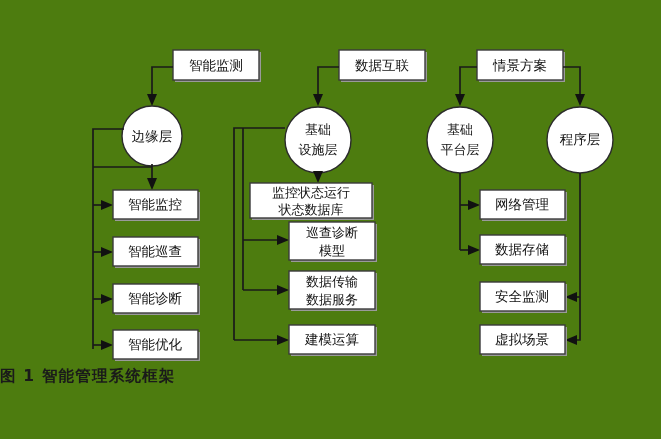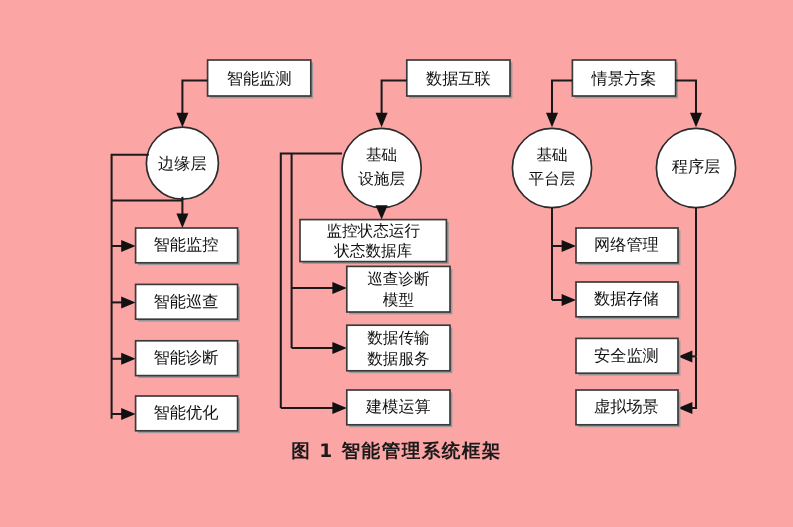--- a/index.html
+++ b/index.html
@@ -10,21 +10,21 @@
   body {
     width: 661px;
     height: 439px;
     overflow: hidden;
     font-family: "DejaVu Sans", "Liberation Sans", sans-serif;
   }
   #figure-root {
     position: relative;
     width: 661px;
     height: 439px;
-    background: #fca5a5;
+    background: #4d7c0f;
   }
   svg#diagram {
     position: absolute;
     left: 0;
     top: 0;
     width: 661px;
     height: 439px;
     display: block;
   }
   .node-box {
@@ -60,21 +60,20 @@
     dominant-baseline: middle;
   }
   .node-label-sm {
     font-size: 13px;
   }
   .caption {
     position: absolute;
     left: 0;
     top: 366px;
     width: 661px;
-    text-align: center;
     font-family: "DejaVu Sans", "Liberation Sans", sans-serif;
     font-size: 15.5px;
     font-weight: bold;
     letter-spacing: 1.2px;
     color: #1a1a1a;
   }
 </style>
 </head>
 <body>
 

